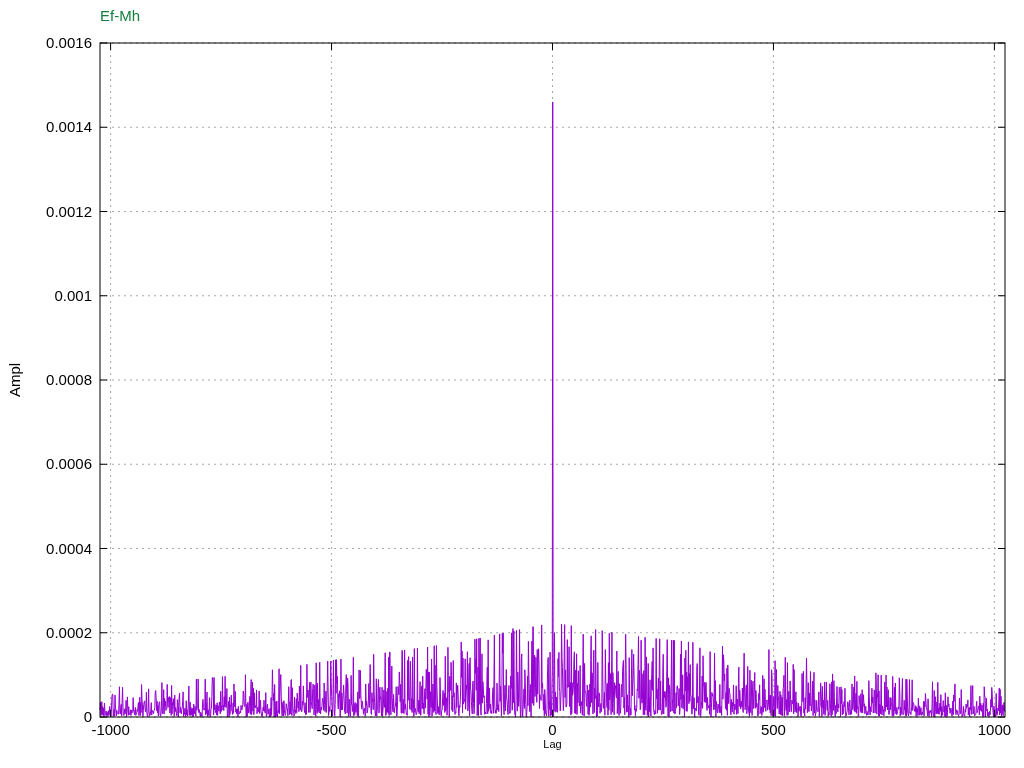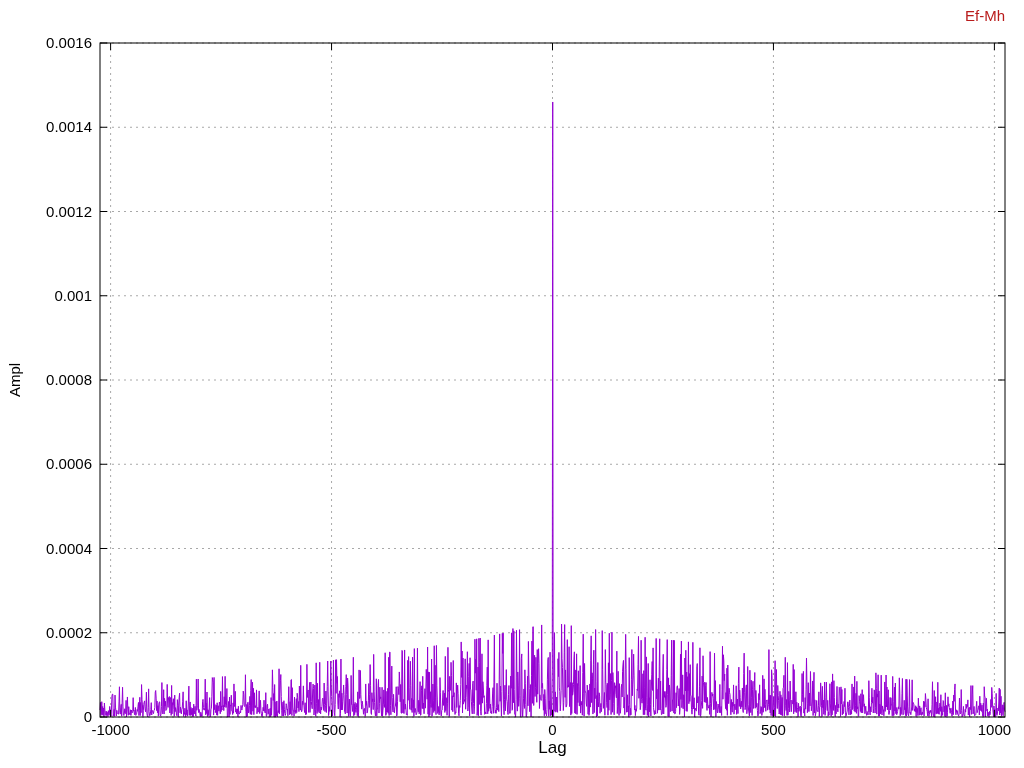--- a/index.html
+++ b/index.html
@@ -6,30 +6,30 @@
   .stage{
     position:relative;
     width:1024px;height:768px;
     background:#ffffff;
     font-family:"Liberation Sans", sans-serif;
     color:#000;
     overflow:hidden;
   }
   .title{
     position:absolute;left:100px;top:7px;width:905px;
-    text-align:right;font-size:15px;color:#b91c1c;
+    text-align:left;font-size:15px;color:#15803d;
   }
   .ylabel{
     position:absolute;left:14px;top:380px;
     transform:translate(-50%,-50%) rotate(-90deg);
     font-size:15px;white-space:nowrap;color:#000;
   }
   .xlabel{
     position:absolute;left:100px;top:738px;width:905px;
-    text-align:center;font-size:17px;color:#000;
+    text-align:center;font-size:11px;color:#000;
   }
   svg{position:absolute;left:0;top:0;}
   .grid{stroke:#a8a8a8;stroke-width:1;stroke-dasharray:2 4;fill:none;}
   .border{stroke:#000;stroke-width:1;fill:none;}
   .tick{stroke:#000;stroke-width:1;}
   .ticklab{font-family:"Liberation Sans",sans-serif;font-size:15px;fill:#000;}
   .series{fill:none;stroke-width:1;stroke-linejoin:round;}
 </style>
 </head>
 <body>

